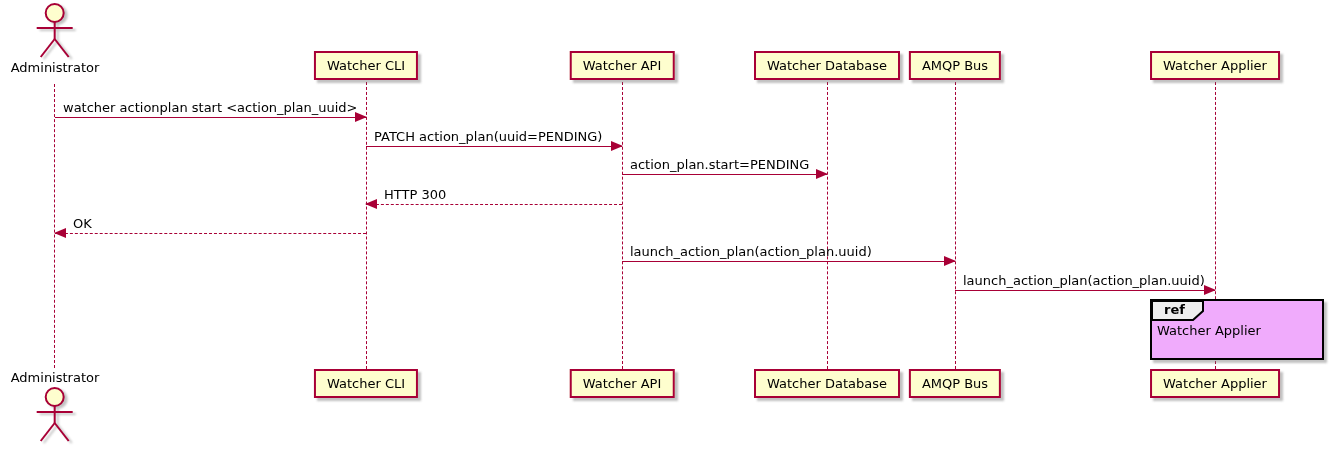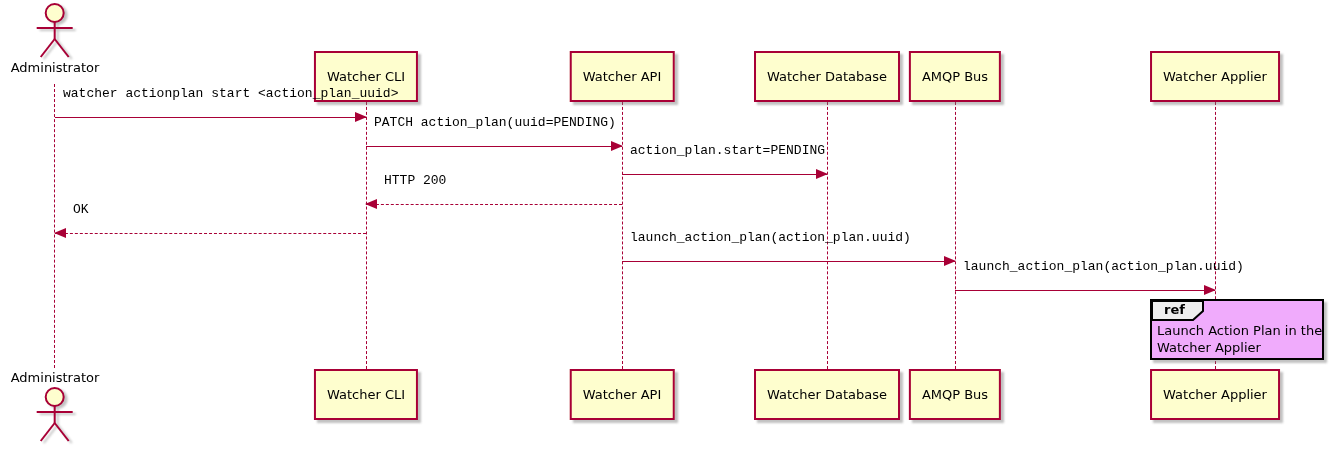--- a/index.html
+++ b/index.html
@@ -9,34 +9,34 @@
     font-family:"DejaVu Sans","Liberation Sans",sans-serif;
     font-size:13px;color:var(--text,#000);
   }
   
   .lifeline{position:absolute;width:0;border-left:1px dashed var(--stroke,#A80036);}
   
   .participant{
     position:absolute;transform:translateX(-50%);
     background:var(--participant-fill,#FEFECE);
     border:2px solid var(--stroke,#A80036);
-    padding:16px 11px;white-space:nowrap;line-height:15px;
+    padding:5px 11px;white-space:nowrap;line-height:15px;
     box-shadow:3px 3px 2px rgba(120,120,120,0.45);
   }
   
   .actor{position:absolute;transform:translateX(-50%);text-align:center;}
   .stick{display:block;margin:0 auto;filter:drop-shadow(3px 2px 1px rgba(120,120,120,0.45));}
   .stick line{stroke:var(--stroke,#A80036);stroke-width:2;}
   .stick circle{fill:var(--participant-fill,#FEFECE);stroke:var(--stroke,#A80036);stroke-width:2;}
   .actor-label{white-space:nowrap;line-height:16px;}
   
   .message{position:absolute;height:0;}
   .msg-line{position:absolute;top:0;left:0;width:100%;height:0;border-top:1px solid var(--stroke,#A80036);}
   .message.dashed .msg-line{border-top-style:dashed;}
-  .msg-label{position:absolute;bottom:15px;left:8px;white-space:nowrap;line-height:16px;font-family:Liberation Mono, monospace;}
+  .msg-label{position:absolute;bottom:1px;left:8px;white-space:nowrap;line-height:16px;}
   .message.dashed .msg-label{left:18px;}
   .arrowhead{position:absolute;width:0;height:0;border-style:solid;}
   .arrowhead.right{right:-1px;top:-5px;border-width:5px 0 5px 12px;
     border-color:transparent transparent transparent var(--stroke,#A80036);}
   .arrowhead.left{left:-1px;top:-5px;border-width:5px 12px 5px 0;
     border-color:transparent var(--stroke,#A80036) transparent transparent;}
   
   .ref-box{
     position:absolute;background:#f0abfc;border:2px solid var(--ref-border,#000);
     box-shadow:3px 3px 2px rgba(120,120,120,0.45);z-index:2;
@@ -105,21 +105,21 @@
     <span class="arrowhead right"></span>
   </div>
 
   <div class="message solid" style="left:622px;top:174px;width:205px">
     <div class="msg-label">action_plan.start=PENDING</div>
     <div class="msg-line"></div>
     <span class="arrowhead right"></span>
   </div>
 
   <div class="message dashed" style="left:366px;top:204px;width:256px">
-    <div class="msg-label">HTTP 200</div>
+    <div class="msg-label">HTTP 300</div>
     <div class="msg-line"></div>
     <span class="arrowhead left"></span>
   </div>
 
   <div class="message dashed" style="left:55px;top:233px;width:311px">
     <div class="msg-label">OK</div>
     <div class="msg-line"></div>
     <span class="arrowhead left"></span>
   </div>
 
@@ -134,18 +134,17 @@
     <div class="msg-line"></div>
     <span class="arrowhead right"></span>
   </div>
 
   <div class="ref-box" style="left:1150px;top:299px;width:170px;height:57px">
     <svg class="ref-tab" width="54" height="21" viewBox="0 0 54 21">
       <path d="M1,1 H52 V11 L42,20 H1 Z" fill="var(--ref-tab-fill,#EEEEEE)" stroke="var(--ref-border,#000)" stroke-width="2"></path>
     </svg>
     <span class="ref-tab-label">ref</span>
     <div class="ref-text">
-      <div>Launch Action Plan in the</div>
       <div>Watcher Applier</div>
     </div>
   </div>
 
 </div>
 
 </body></html>

